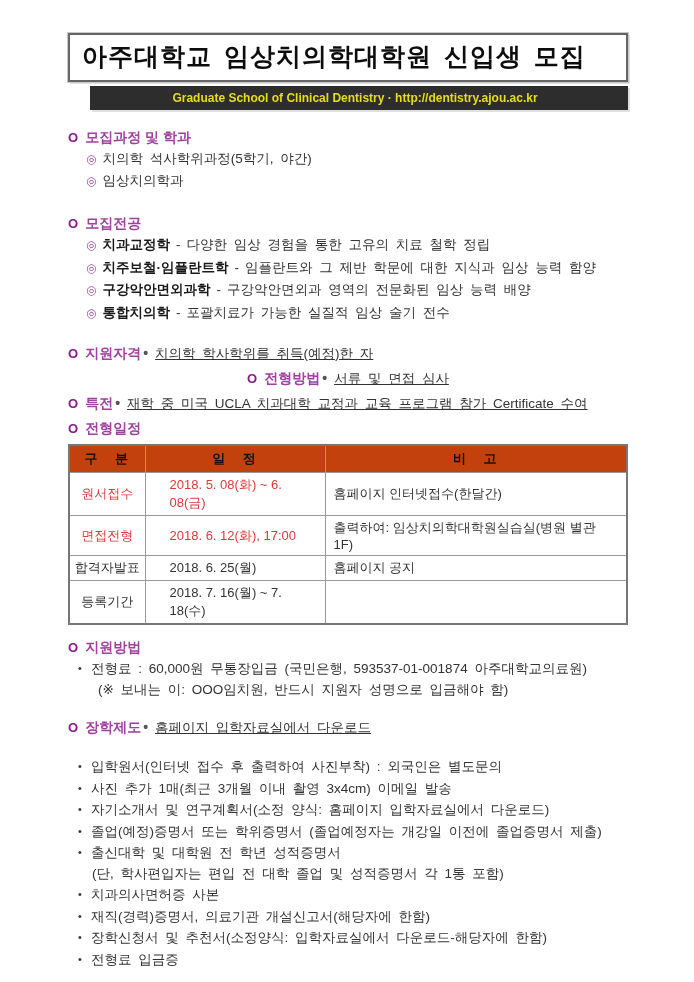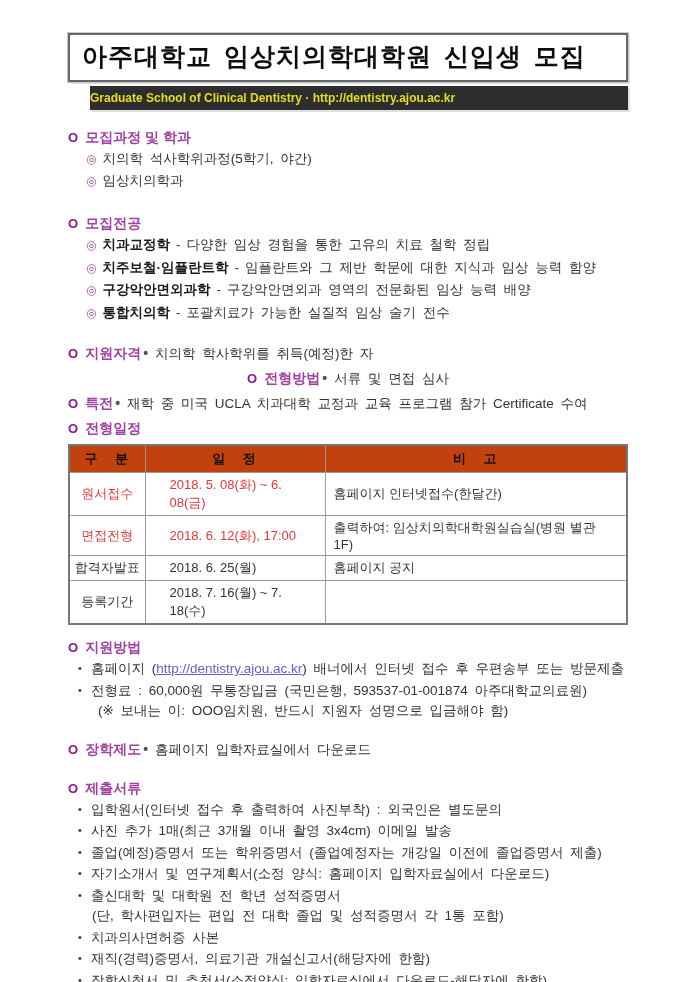--- a/index.html
+++ b/index.html
@@ -15,30 +15,30 @@
   
   .title-box {
     border:2px solid #666; outline:1px solid #c9c9c9;
     box-shadow:2px 2px 0 rgba(0,0,0,.12);
     padding:4px 10px 7px 12px; background:#fff;
   }
   .subtitle { color:#9C2AA0; font-weight:bold; font-size:15px; letter-spacing:.5px; }
   .main-title { color:#0d0d0d; font-weight:bold; font-size:25px; letter-spacing:1px; margin-top:1px; word-spacing:4px; }
   .banner {
     margin-top:4px; margin-left:22px; background:#2d2d2d; color:#E6DC1E;
-    font-weight:bold; font-size:12px; text-align:left; padding:5px 8px 5px 0;
+    font-weight:bold; font-size:12px; text-align:center; padding:5px 8px 5px 0;
     box-shadow:2px 2px 0 rgba(0,0,0,.12);
   }
 
   
   .sections { margin-top:17px; font-size:13.5px; }
   .sec { margin-bottom:11px; }
   .sec-head { font-weight:bold; font-size:14px; color:#A0409F; line-height:20px; }
   .marker { color:#8B1A8B; font-weight:bold; margin-right:7px; font-size:13px; }
-  .sec-head .inline-text { color:#333; font-weight:normal; font-size:13.5px; word-spacing:3px; }
+  .sec-head .inline-text { color:#333; font-weight:normal; font-size:13.5px; word-spacing:3px;text-decoration:underline; }
   .dot { color:#555; margin:0 7px 0 2px; font-weight:bold; }
   .subitem { margin-left:18px; line-height:21px; color:#333; word-spacing:3px; }
   .subbullet { color:#9A4D9A; margin-right:6px; font-size:12px; }
   .major-name { font-weight:bold; color:#1a1a1a; }
   .dash { margin:0 6px; color:#333; }
   .bullet-line { margin-left:10px; line-height:20.5px; word-spacing:3px; }
   .bmark { display:inline-block; width:13px; color:#333; font-size:11px; vertical-align:1px; }
   .subnote { margin-left:30px; line-height:20.5px; word-spacing:3px; }
   .link { color:#6A5ACD; text-decoration:underline; cursor:pointer; }
 
@@ -151,42 +151,36 @@
           </tr>
         </tbody>
           </table>
       </div>
 
       <div class="sec">
         <div class="sec-head">
           <span class="marker">O</span><span>지원방법</span>
         </div>
         <div class="bullet-line">
-          <span class="bmark">•</span><span>홈페이지 (</span><a class="link">http://dentistry.ajou.ac.kr</a><span>) 배너에서 인터넷 접수 후 우편송부 또는 방문제출</span>
-        </div>
-        <div class="bullet-line">
           <span class="bmark">•</span><span>전형료 : 60,000원 무통장입금 (국민은행, 593537-01-001874 아주대학교의료원)</span>
         </div>
         <div class="subnote">(※ 보내는 이: OOO임치원, 반드시 지원자 성명으로 입금해야 함)</div>
       </div>
 
       <div class="sec" style="margin-top:17px;">
         <div class="sec-head">
           <span class="marker">O</span><span>장학제도</span><span class="dot">•</span><span class="inline-text">홈페이지 입학자료실에서 다운로드</span>
         </div>
       </div>
 
       <div class="sec" style="margin-top:18px;">
-        <div class="sec-head">
-          <span class="marker">O</span><span>제출서류</span>
-        </div>
         <div class="bullet-line"><span class="bmark">•</span><span>입학원서(인터넷 접수 후 출력하여 사진부착) : 외국인은 별도문의</span></div>
         <div class="bullet-line"><span class="bmark">•</span><span>사진 추가 1매(최근 3개월 이내 촬영 3x4cm) 이메일 발송</span></div>
+        <div class="bullet-line"><span class="bmark">•</span><span>자기소개서 및 연구계획서(소정 양식: 홈페이지 입학자료실에서 다운로드)</span></div>
         <div class="bullet-line"><span class="bmark">•</span><span>졸업(예정)증명서 또는 학위증명서 (졸업예정자는 개강일 이전에 졸업증명서 제출)</span></div>
-        <div class="bullet-line"><span class="bmark">•</span><span>자기소개서 및 연구계획서(소정 양식: 홈페이지 입학자료실에서 다운로드)</span></div>
         <div class="bullet-line"><span class="bmark">•</span><span>출신대학 및 대학원 전 학년 성적증명서</span></div>
         <div class="subnote" style="margin-left:24px;">(단, 학사편입자는 편입 전 대학 졸업 및 성적증명서 각 1통 포함)</div>
         <div class="bullet-line"><span class="bmark">•</span><span>치과의사면허증 사본</span></div>
         <div class="bullet-line"><span class="bmark">•</span><span>재직(경력)증명서, 의료기관 개설신고서(해당자에 한함)</span></div>
         <div class="bullet-line"><span class="bmark">•</span><span>장학신청서 및 추천서(소정양식: 입학자료실에서 다운로드-해당자에 한함)</span></div>
         <div class="bullet-line"><span class="bmark">•</span><span>전형료 입금증</span></div>
       </div>
 
     </div>
   </div>

